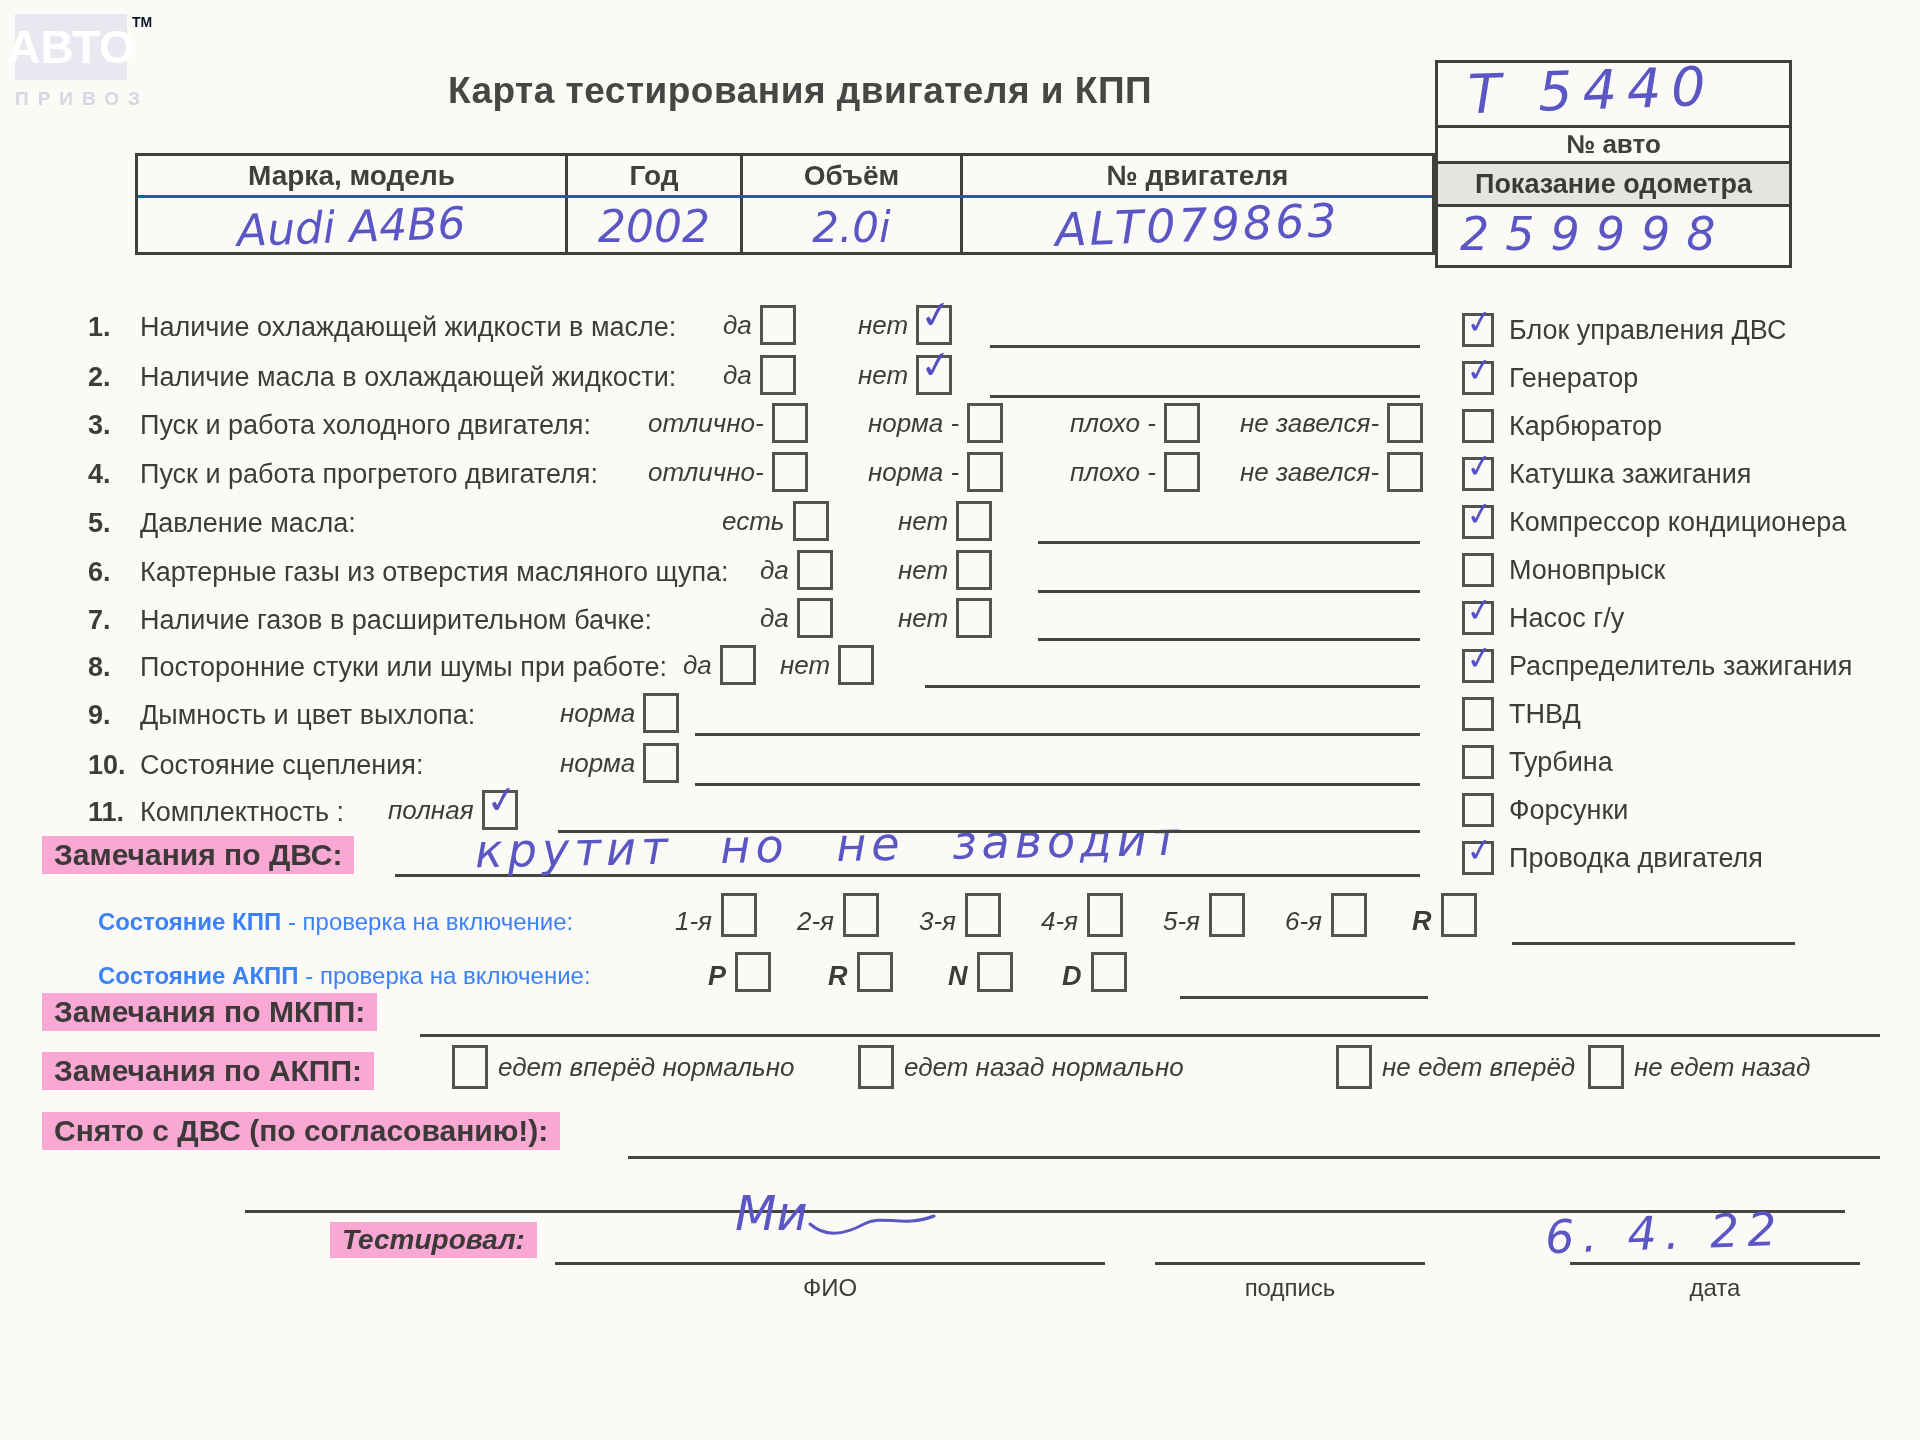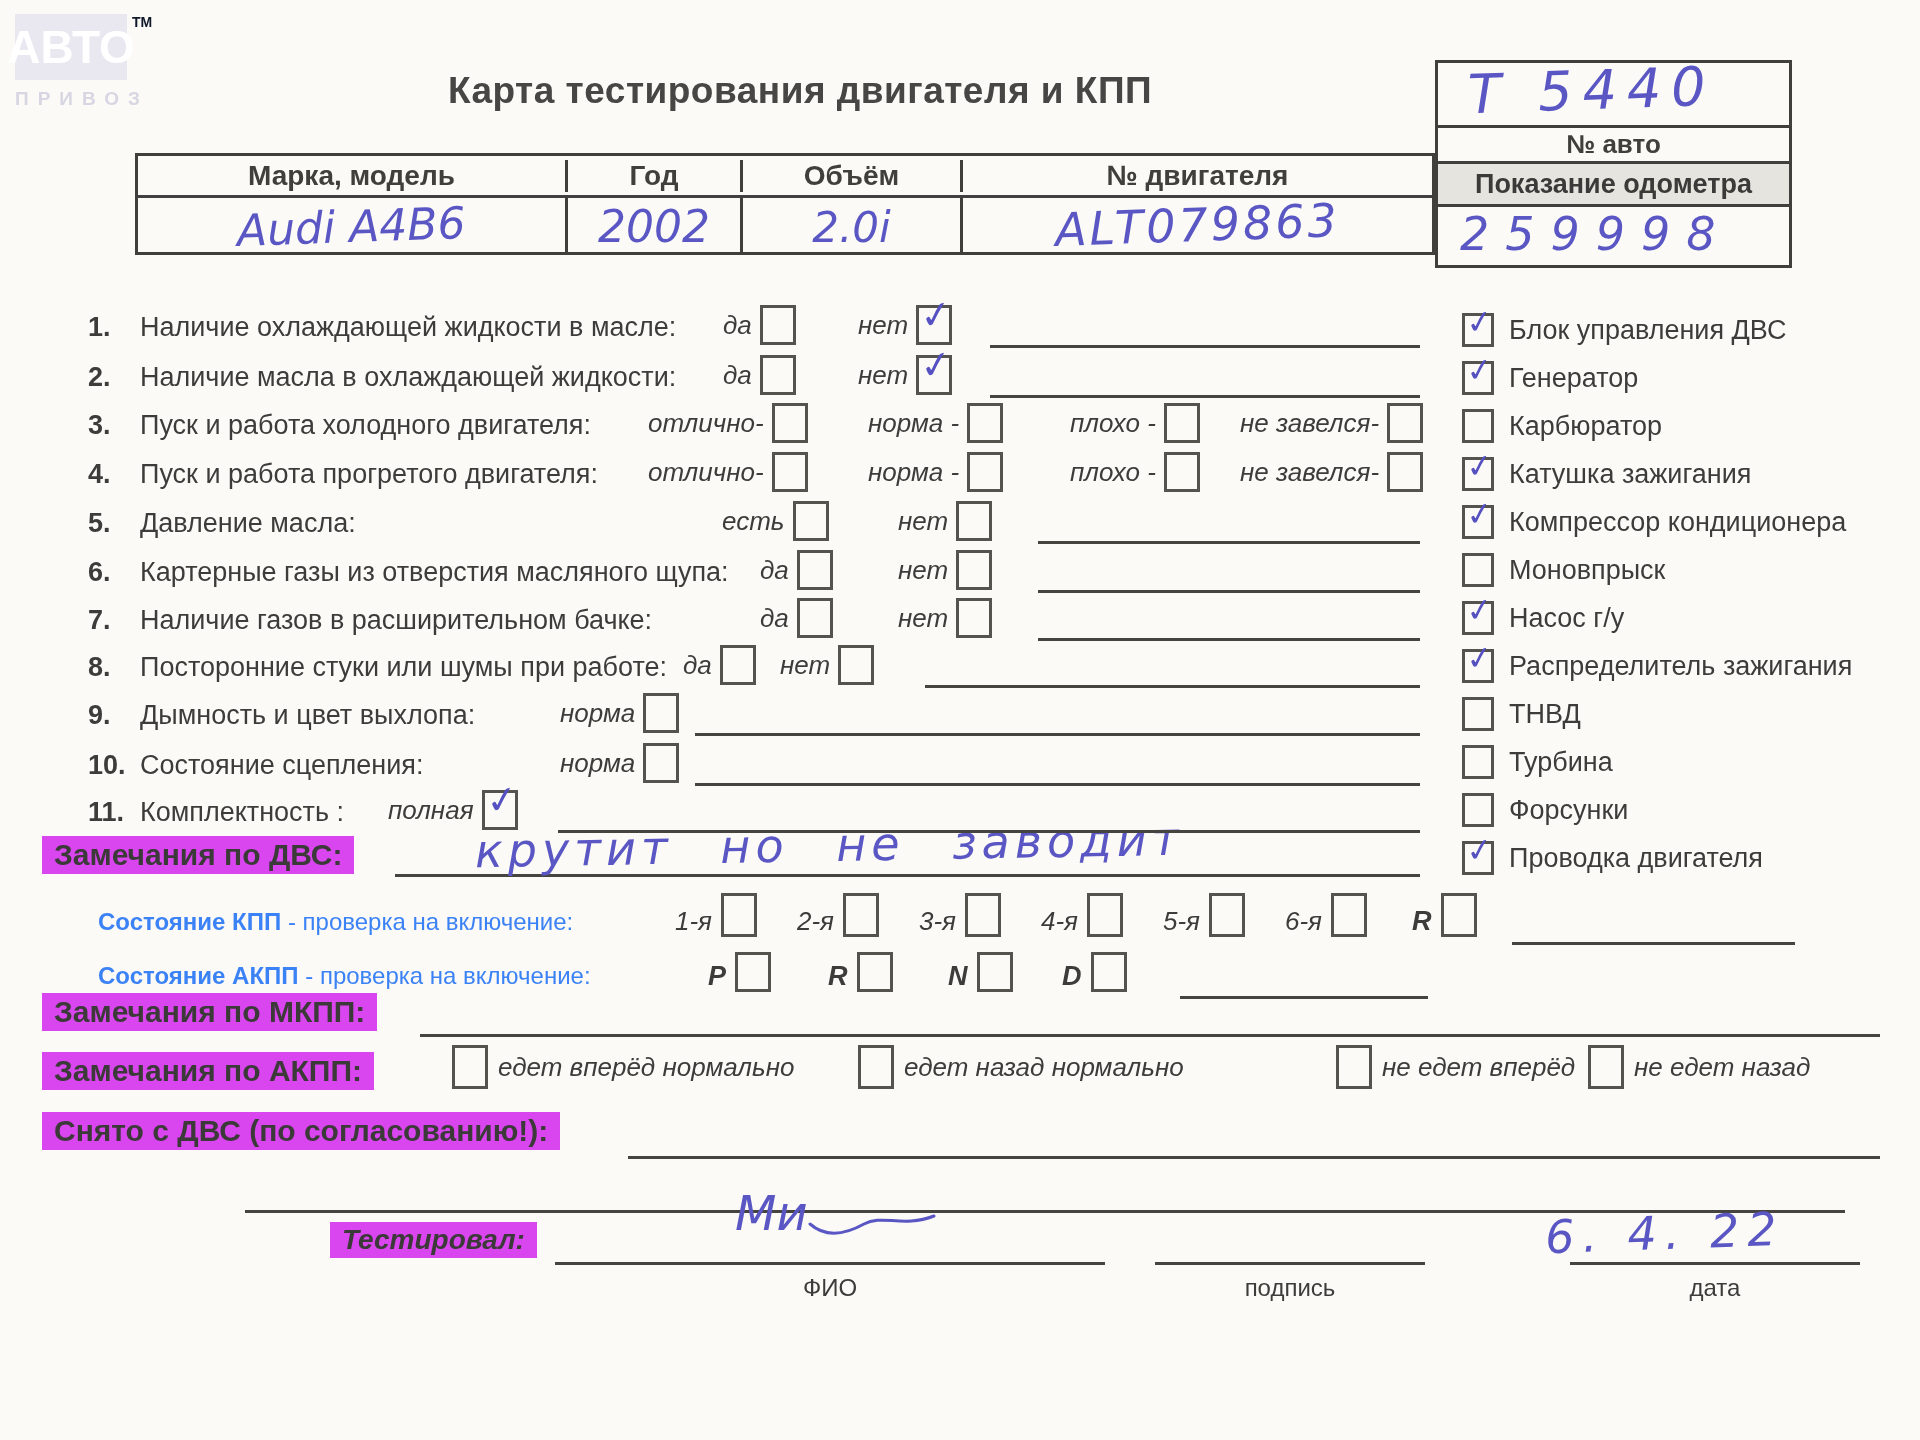--- a/index.html
+++ b/index.html
@@ -10,39 +10,39 @@
         color:#ffffff;font-weight:bold;font-size:46px;display:flex;align-items:center;justify-content:center;}
   .logo-tm{position:absolute;left:132px;top:14px;font-size:14px;color:#0f172a;font-weight:bold;}
   .logo-sub{position:absolute;left:15px;top:88px;width:118px;display:flex;justify-content:space-between;
         font-size:19px;color:#d7d6e2;font-weight:bold;}
   
   .title{position:absolute;left:300px;top:70px;width:1000px;text-align:center;font-size:37px;
         font-weight:bold;color:#474644;letter-spacing:.5px;}
   
   .vtable{position:absolute;left:135px;top:153px;width:1300px;height:102px;border:3px solid #403f3c;
         box-sizing:border-box;display:flex;flex-direction:column;}
-  .vhead{display:flex;height:44px;border-bottom:3px solid #404040;box-sizing:border-box;align-items:center;}
+  .vhead{display:flex;height:44px;border-bottom:3px solid #0369a1;box-sizing:border-box;}
   .vbody{display:flex;flex:1;}
   .vcell{box-sizing:border-box;border-right:3px solid #403f3c;display:flex;align-items:center;
         justify-content:center;font-weight:bold;font-size:28px;color:#403f3c;overflow:visible;}
   .vcell:last-child{border-right:none;}
   .c1{width:430px;} .c2{width:175px;} .c3{width:220px;} .c4{flex:1;}
   .vval{font-weight:normal;border-right:3px solid #403f3c;display:flex;align-items:flex-end;
         justify-content:center;box-sizing:border-box;}
   .vval:last-child{border-right:none;}
   
   .rbox{position:absolute;left:1435px;top:60px;width:357px;border:3px solid #403f3c;box-sizing:border-box;background:#fbfaf6;}
   .rrow1{height:62px;position:relative;}
   .rrow2{height:33px;border-top:3px solid #403f3c;display:flex;align-items:center;justify-content:center;
         font-weight:bold;font-size:26px;color:#403f3c;}
   .rrow3{height:40px;border-top:3px solid #403f3c;background:#e5e4df;display:flex;align-items:center;
         justify-content:center;font-weight:bold;font-size:27px;color:#3b3a38;}
   .rrow4{height:58px;border-top:3px solid #403f3c;position:relative;}
   
-  .slabel{background:#d946ef;font-weight:bold;font-size:30px;color:#3b3a38;padding:2px 12px;position:absolute;white-space:nowrap;}
+  .slabel{background:#f9a8d4;font-weight:bold;font-size:30px;color:#3b3a38;padding:2px 12px;position:absolute;white-space:nowrap;}
   .plabel{position:absolute;font-size:24px;color:#3b82f6;white-space:nowrap;}
   .eqhead{position:absolute;left:1455px;top:266px;width:378px;height:32px;background:#e5e4df;
         font-weight:bold;font-size:27px;display:flex;align-items:center;justify-content:center;color:#3b3a38;}
   
   .box{display:inline-block;width:36px;height:40px;border:3px solid #55534e;box-sizing:border-box;position:relative;background:transparent;}
   .eqbox{width:32px;height:34px;}
   .gbox{width:36px;height:44px;}
   .check{position:absolute;left:1px;top:-12px;font-size:38px;color:#5551c2;font-weight:bold;
         transform:rotate(-8deg);font-family:"DejaVu Sans",sans-serif;line-height:1;}
   .eqbox .check{font-size:32px;top:-10px;}

